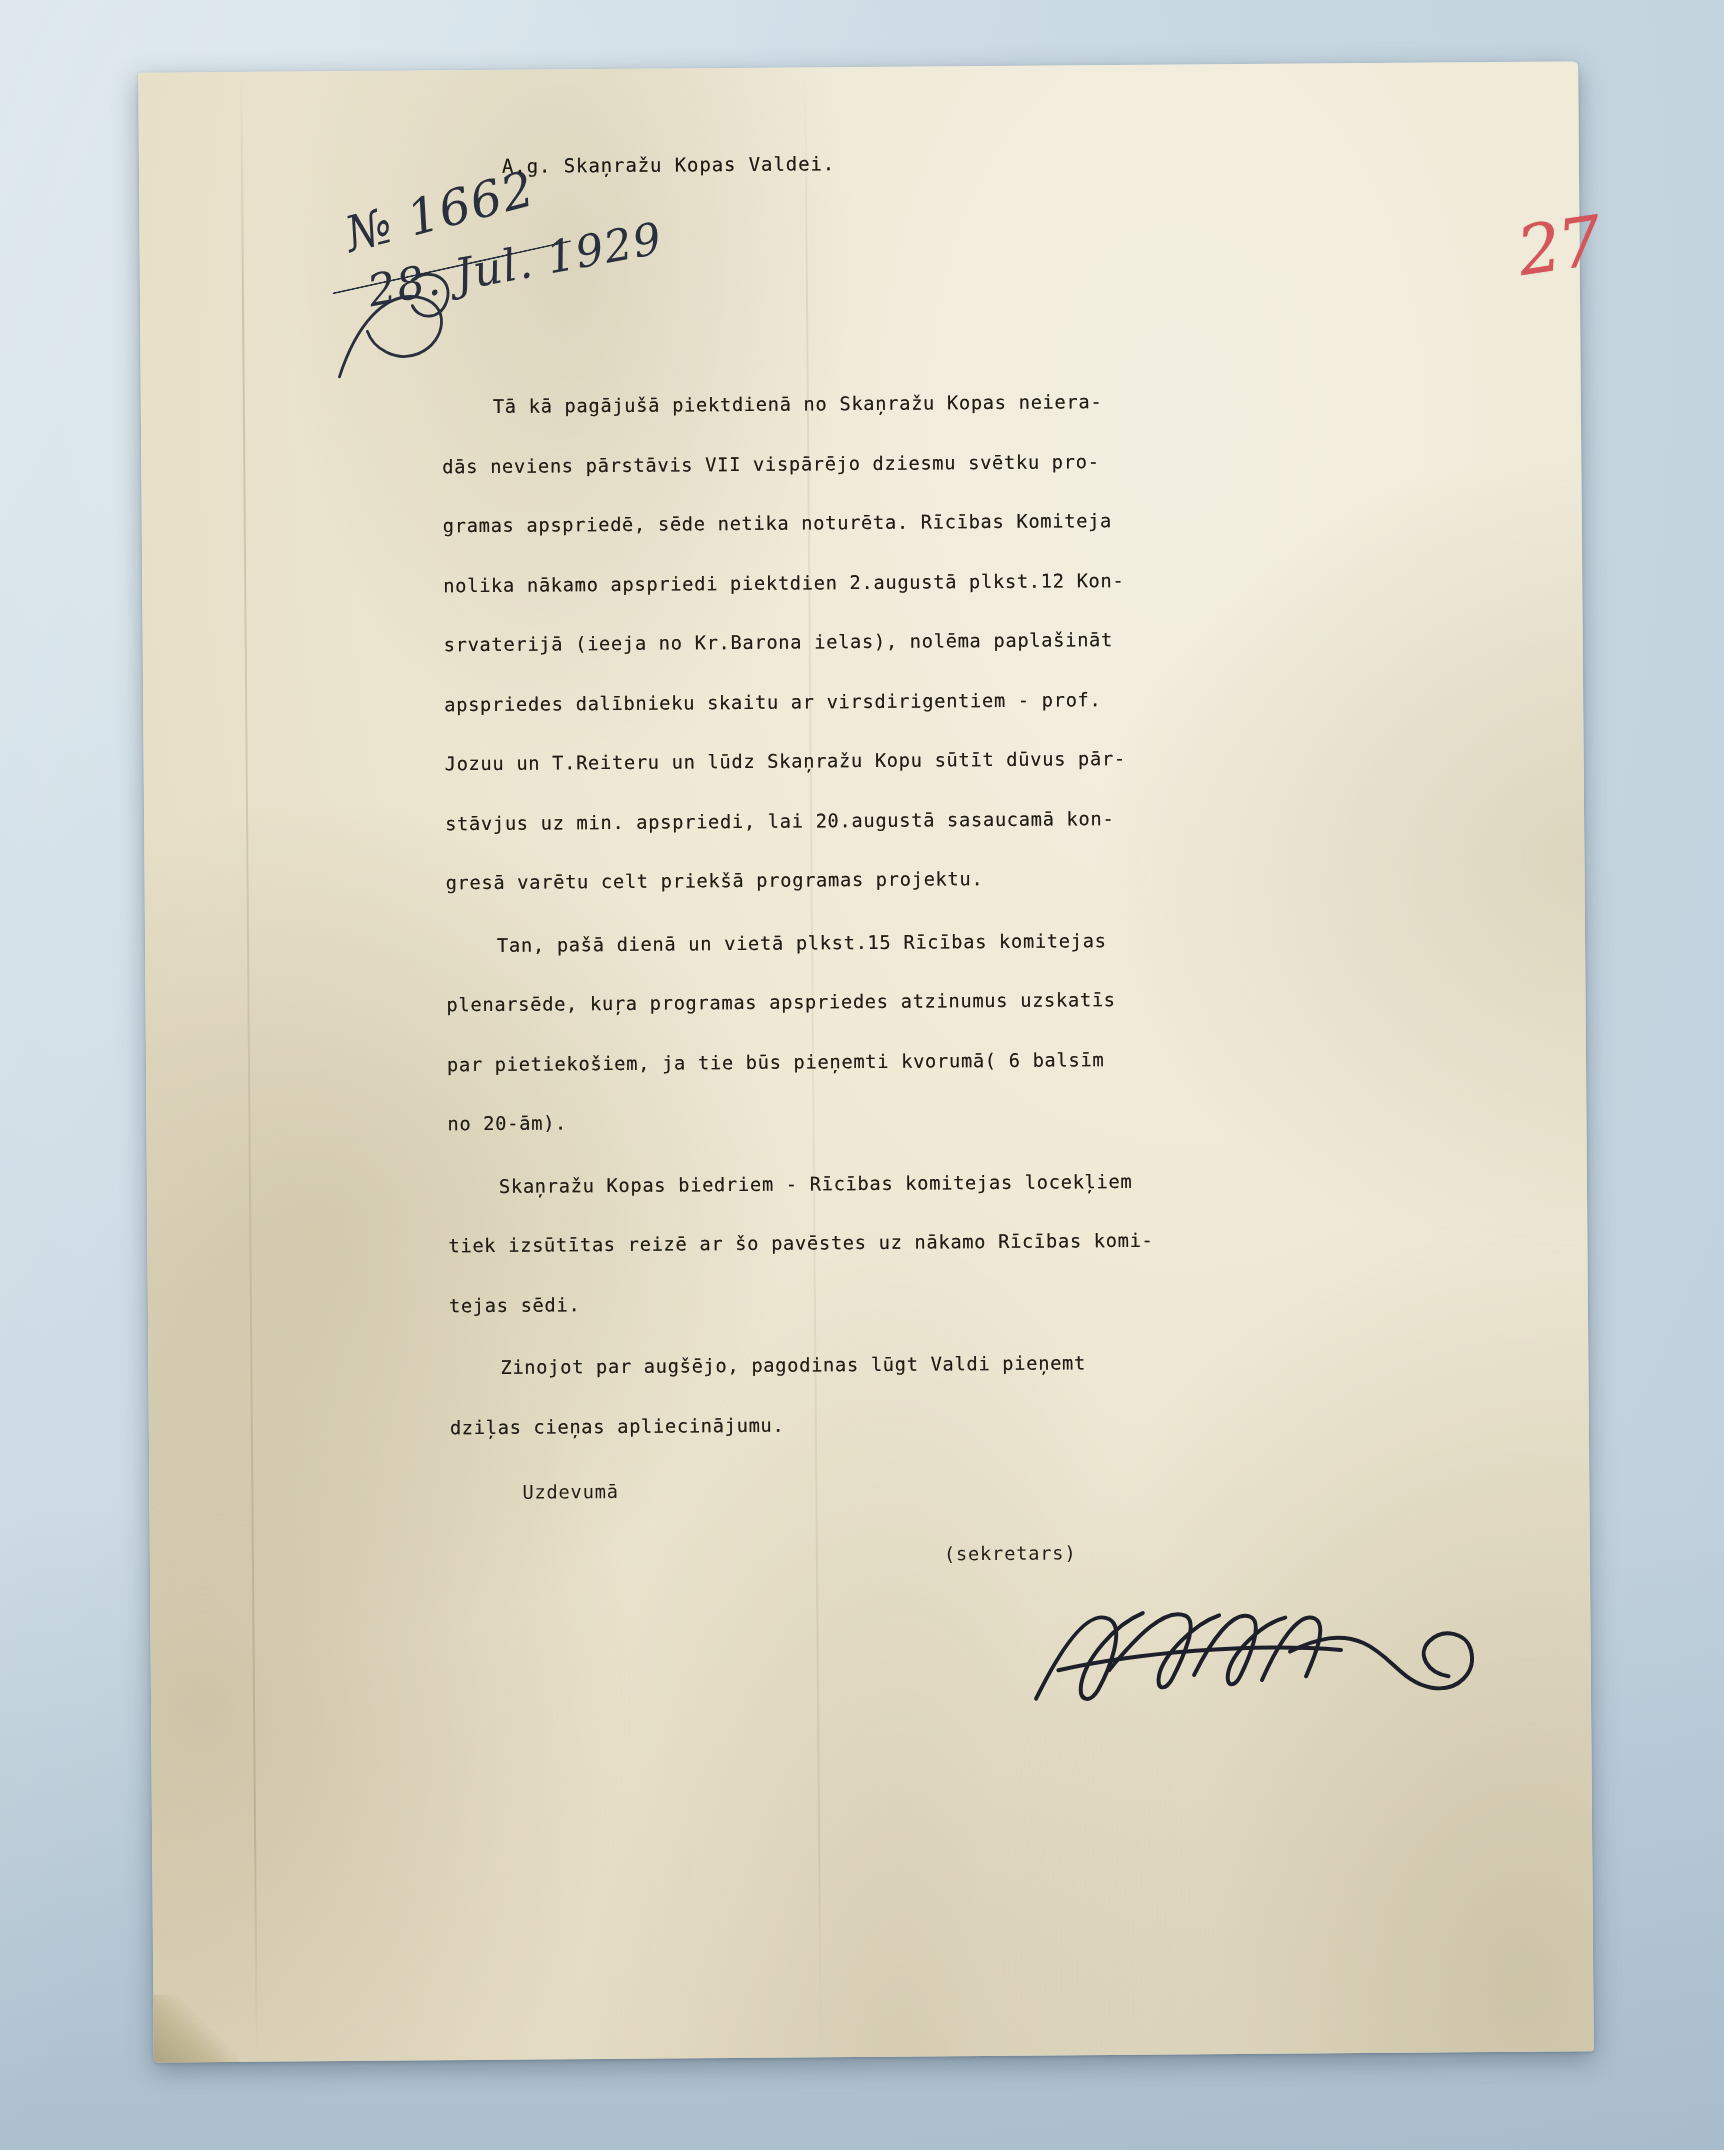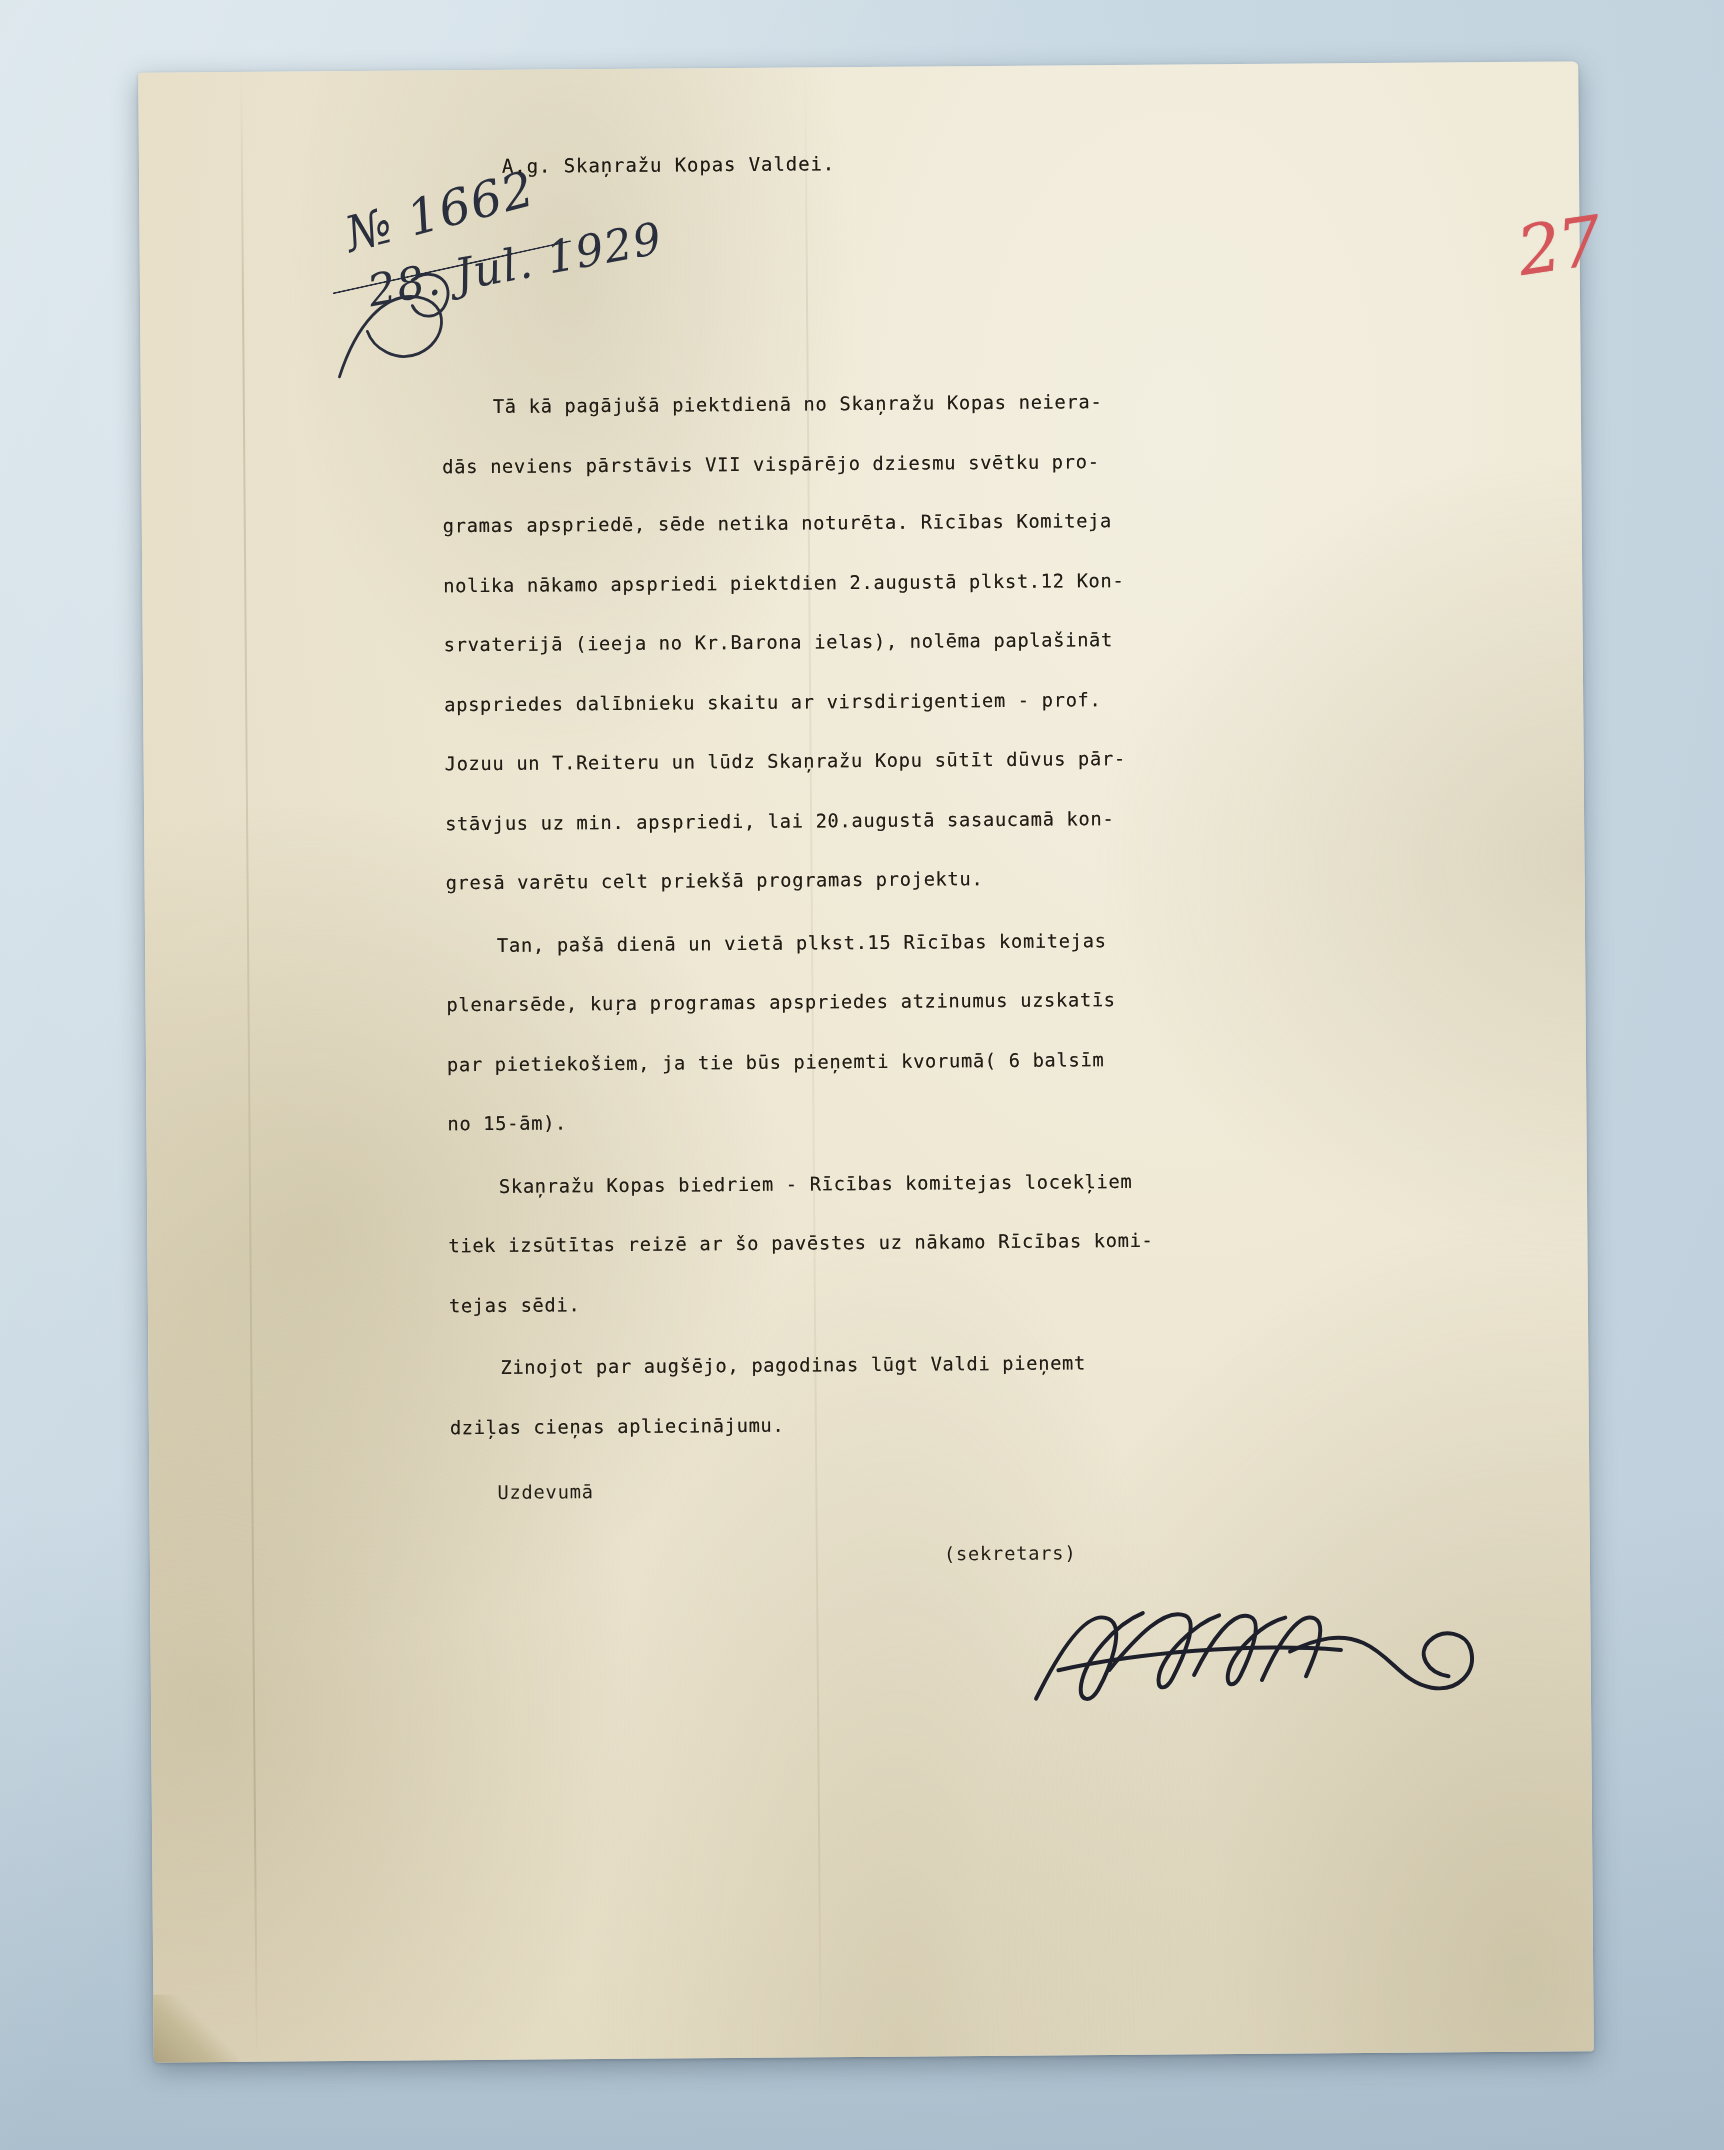--- a/index.html
+++ b/index.html
@@ -211,30 +211,30 @@
     <div class="tline" style="left:301px;  top:505px;">nolika nākamo apspriedi piektdien 2.augustā plkst.12 Kon-</div>
     <div class="tline" style="left:301px;  top:564px;">srvaterijā (ieeja no Kr.Barona ielas), nolēma paplašināt</div>
     <div class="tline" style="left:301px;  top:624px;">apspriedes dalībnieku skaitu ar virsdirigentiem - prof.</div>
     <div class="tline" style="left:301px;  top:683px;">Jozuu un T.Reiteru un lūdz Skaņražu Kopu sūtīt dūvus pār-</div>
     <div class="tline" style="left:301px;  top:743px;">stāvjus uz min. apspriedi, lai 20.augustā sasaucamā kon-</div>
     <div class="tline" style="left:301px;  top:802px;">gresā varētu celt priekšā programas projektu.</div>
 
     <div class="tline" style="left:352px;  top:865px;">Tan, pašā dienā un vietā plkst.15 Rīcības komitejas</div>
     <div class="tline" style="left:301px;  top:924px;">plenarsēde, kuŗa programas apspriedes atzinumus uzskatīs</div>
     <div class="tline" style="left:301px;  top:984px;">par pietiekošiem, ja tie būs pieņemti kvorumā( 6 balsīm</div>
-    <div class="tline" style="left:301px;  top:1043px;">no 15-ām).</div>
+    <div class="tline" style="left:301px;  top:1043px;">no 20-ām).</div>
 
     <div class="tline" style="left:352px;  top:1106px;">Skaņražu Kopas biedriem - Rīcības komitejas locekļiem</div>
     <div class="tline" style="left:301px;  top:1165px;">tiek izsūtītas reizē ar šo pavēstes uz nākamo Rīcības komi-</div>
     <div class="tline" style="left:301px;  top:1225px;">tejas sēdi.</div>
 
     <div class="tline" style="left:352px;  top:1287px;">Zinojot par augšējo, pagodinas lūgt Valdi pieņemt</div>
     <div class="tline" style="left:301px;  top:1347px;">dziļas cieņas apliecinājumu.</div>
 
-    <div class="sig-label" style="left:348px; top:1412px;">Uzdevumā</div>
+    <div class="sig-label" style="left:373px; top:1412px;">Uzdevumā</div>
     <div class="sig-label" style="left:794px; top:1477px;">(sekretars)</div>
   </div>
 
   <svg id="signature" viewBox="0 0 820 230">
     <g id="sig-ink">
       <path d="M20 200 C 60 120, 110 40, 150 60 C 180 75, 150 150, 130 185 C 115 210, 95 205, 100 175 C 108 130, 160 70, 210 50"></path>
       <path d="M150 150 C 200 90, 250 40, 285 55 C 310 66, 280 130, 262 165 C 250 188, 232 188, 238 160 C 246 124, 300 70, 345 55"></path>
       <path d="M300 160 C 330 100, 370 45, 400 58 C 424 68, 398 130, 382 162 C 372 182, 356 184, 360 158 C 366 122, 420 70, 462 60"></path>
       <path d="M420 170 C 448 108, 486 48, 514 62 C 538 74, 512 132, 498 164"></path>
       <path d="M470 120 C 520 96, 560 88, 600 106 C 648 128, 670 178, 720 186 C 766 194, 800 160, 790 120 C 782 88, 740 80, 716 104 C 694 126, 712 160, 750 166"></path>

